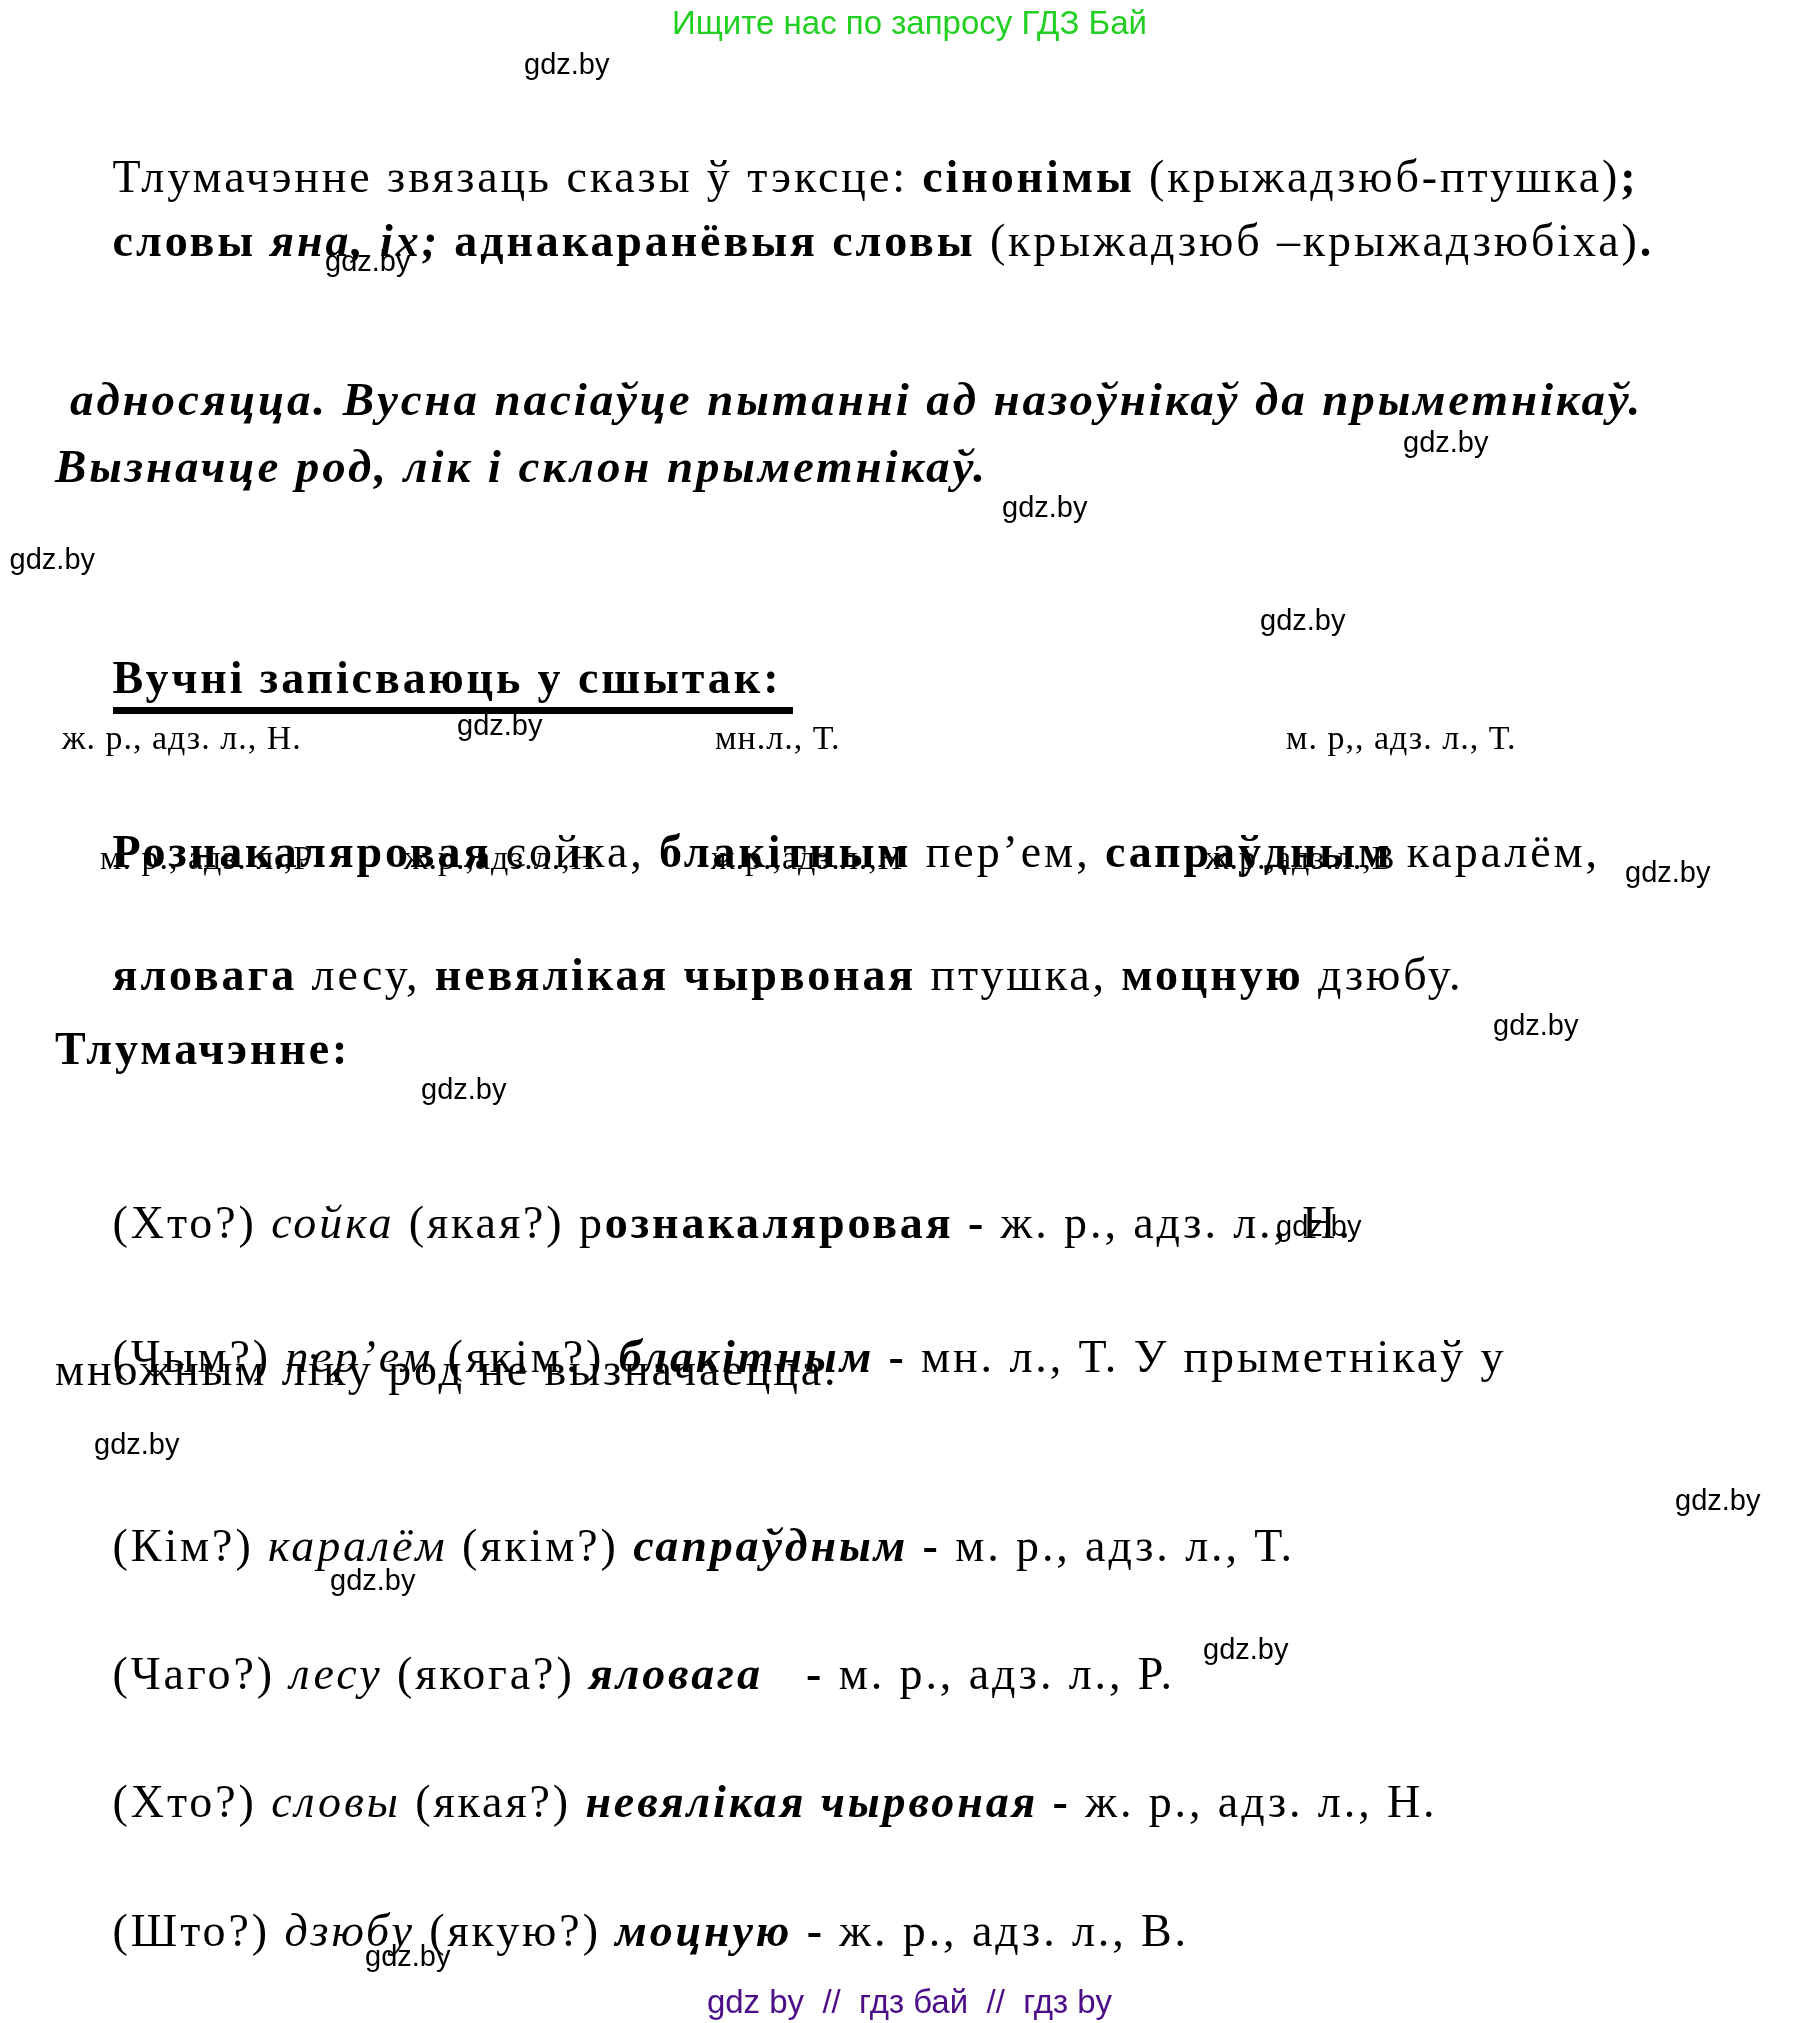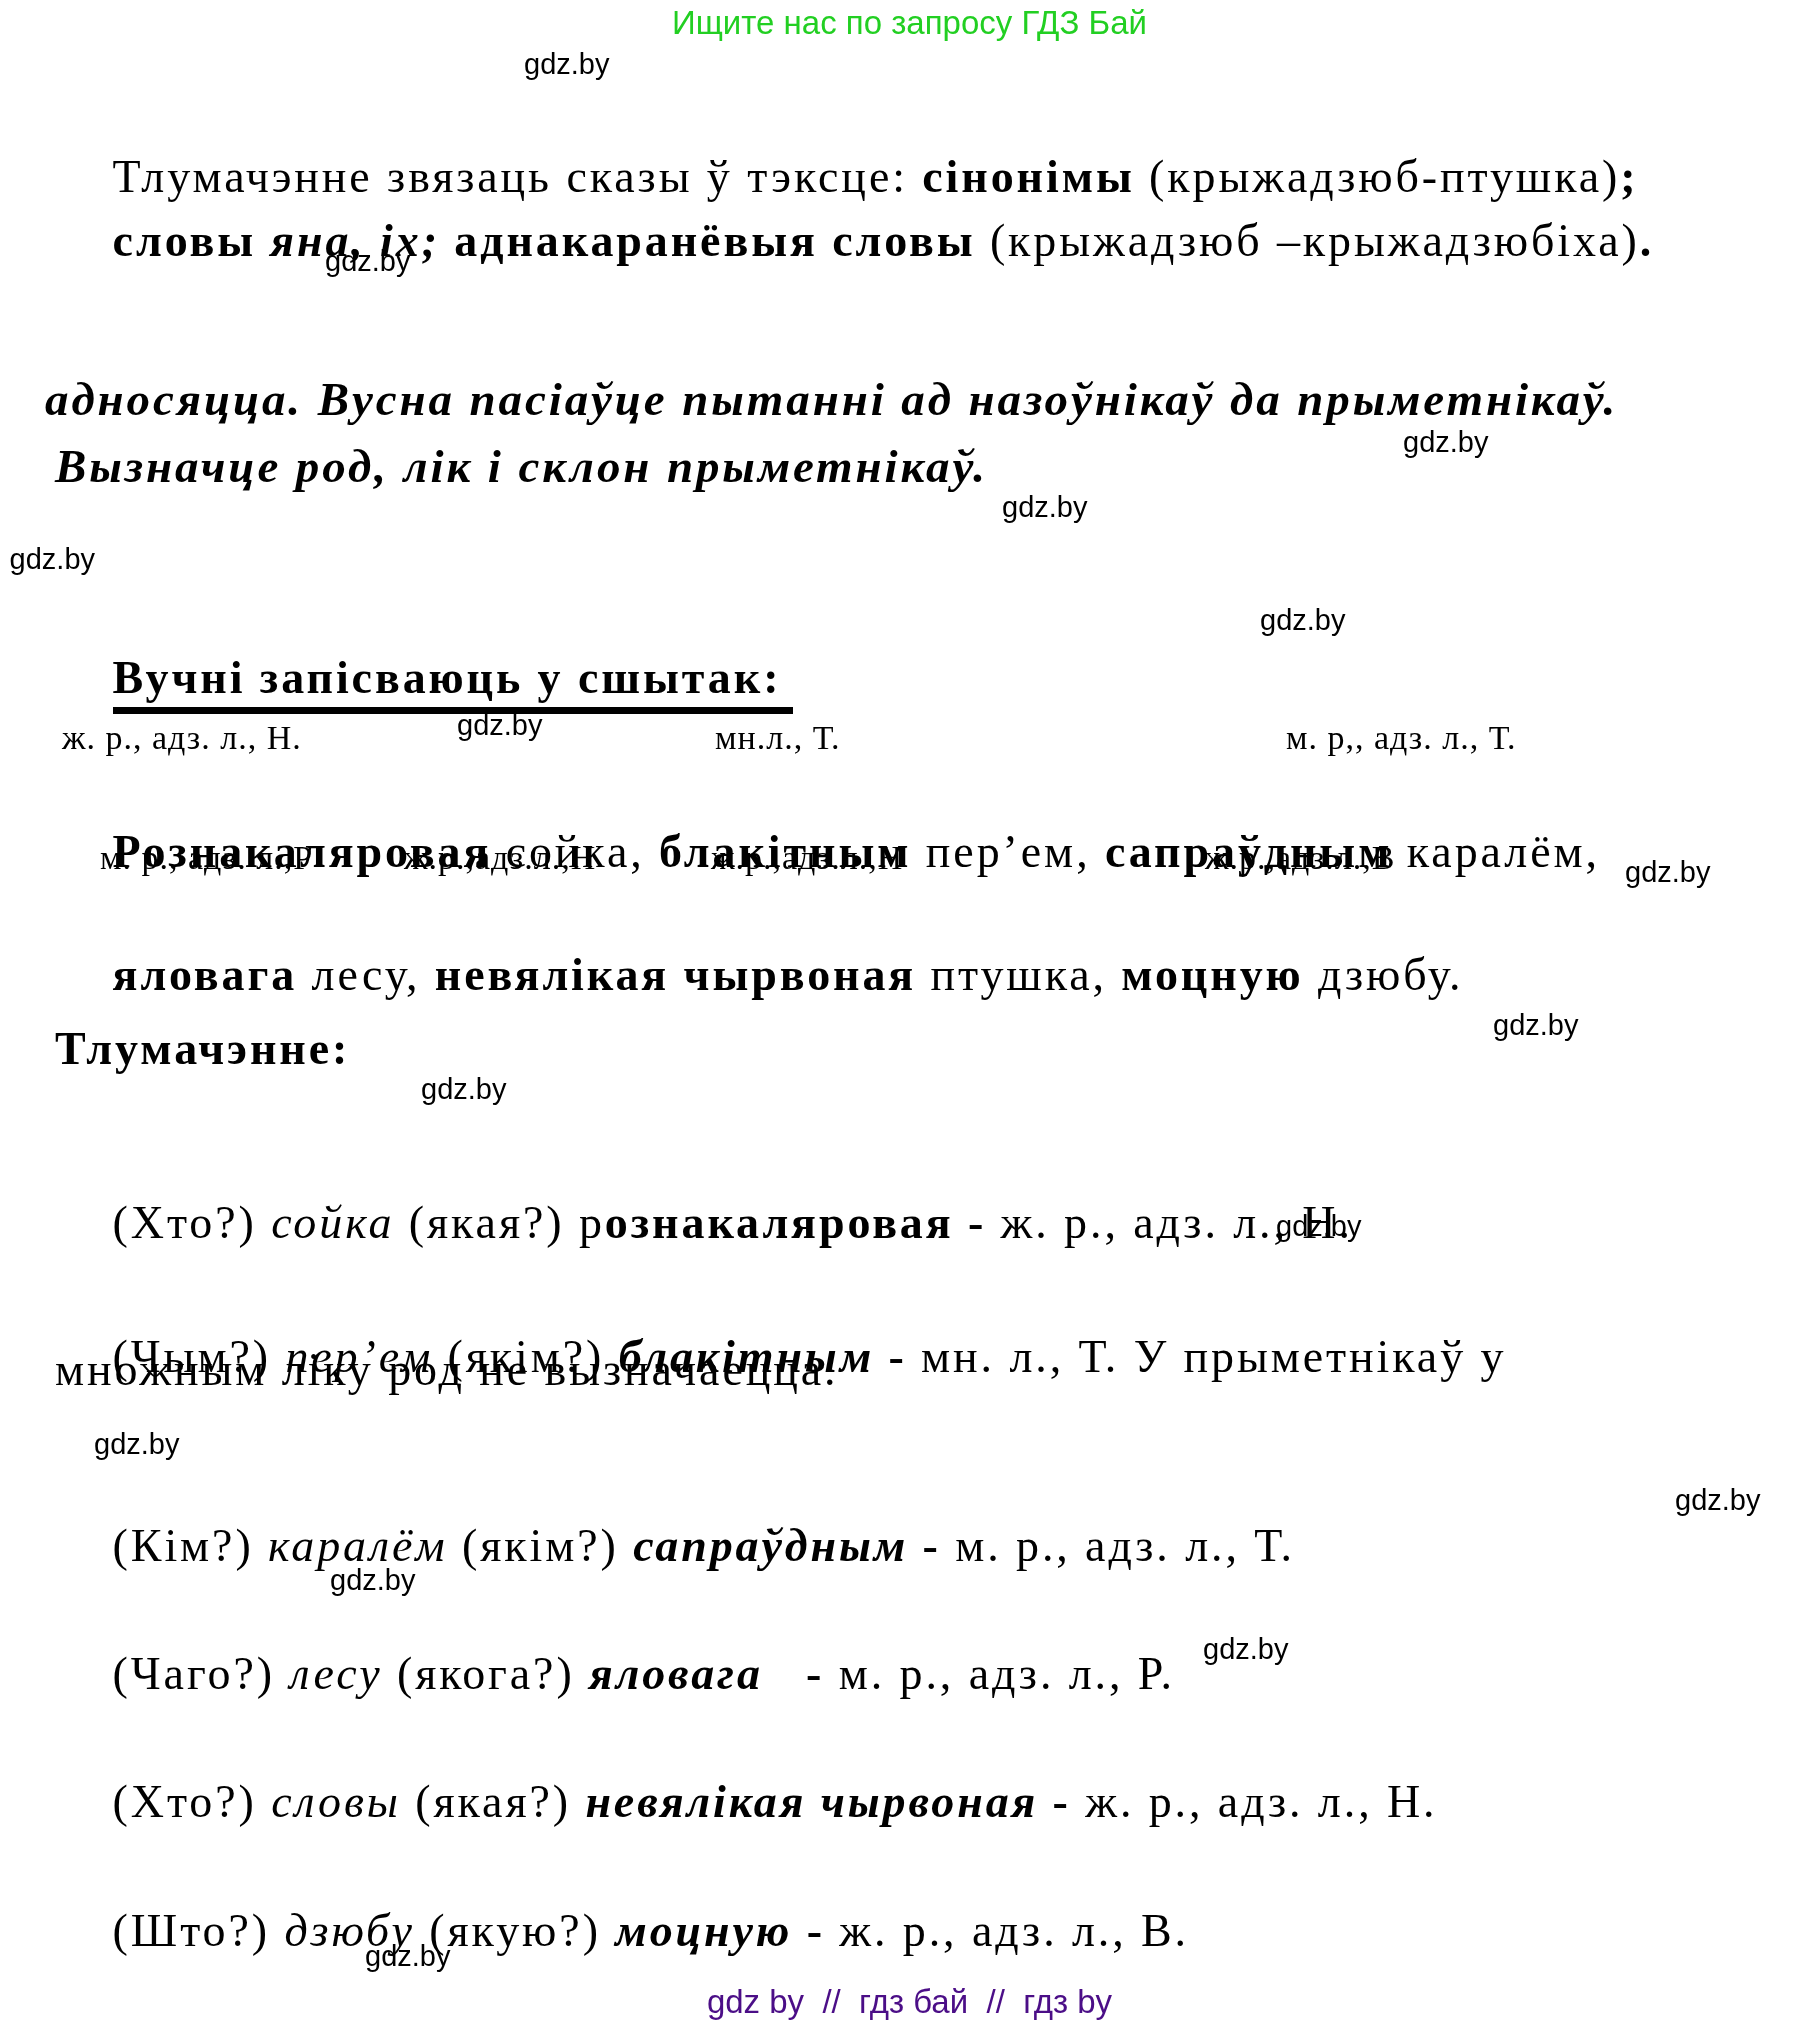--- a/index.html
+++ b/index.html
@@ -65,21 +65,21 @@
   <span class="wm" style="left:1203px;top:1633px;">gdz.by</span>
   <span class="wm" style="left:365px;top:1940px;">gdz.by</span>
 
   <div class="abs text" style="left:55px;top:99px;">
     <span class="run">Тлумачэнне звязаць сказы ў тэксце: </span><span class="run b">сінонімы</span><span class="run"> (крыжадзюб-птушка)</span><span class="run b">;</span>
   </div>
   <div class="abs text" style="left:55px;top:163px;">
     <span class="run b">словы </span><span class="run bi">яна, іх;</span><span class="run b"> аднакаранёвыя словы </span><span class="run">(крыжадзюб –крыжадзюбіха)</span><span class="run b">.</span>
   </div>
 
-  <div class="abs text task" style="left:45px;top:373px;">адносяцца. Вусна пасіаўце пытанні ад назоўнікаў да прыметнікаў.</div>
+  <div class="abs text task" style="left:70px;top:373px;">адносяцца. Вусна пасіаўце пытанні ад назоўнікаў да прыметнікаў.</div>
   <div class="abs text task" style="left:55px;top:440px;text-align:right;">Вызначце род, лік і склон прыметнікаў.</div>
 
   <div class="abs text" style="left:55px;top:600px;">
     <span class="heading-underline">Вучні запісваюць у сшытак:</span>
   </div>
 
   <span class="abs label" style="left:62px;top:719px;">ж. р., адз. л., Н.</span>
   <span class="abs label" style="left:715px;top:719px;">мн.л., Т.</span>
   <span class="abs label" style="left:1286px;top:719px;">м. р,, адз. л., Т.</span>
 

